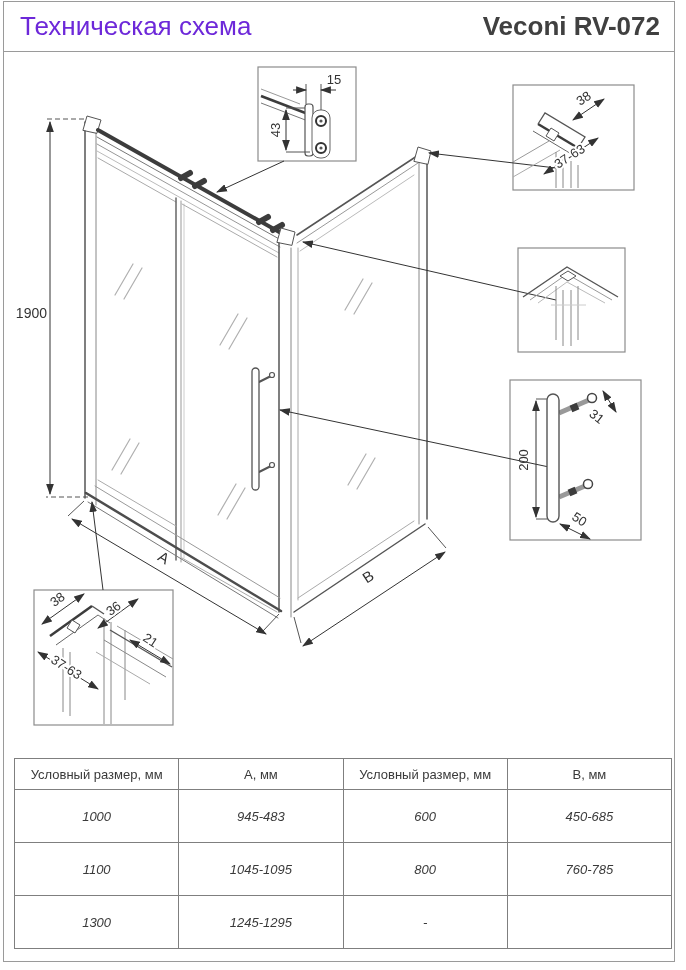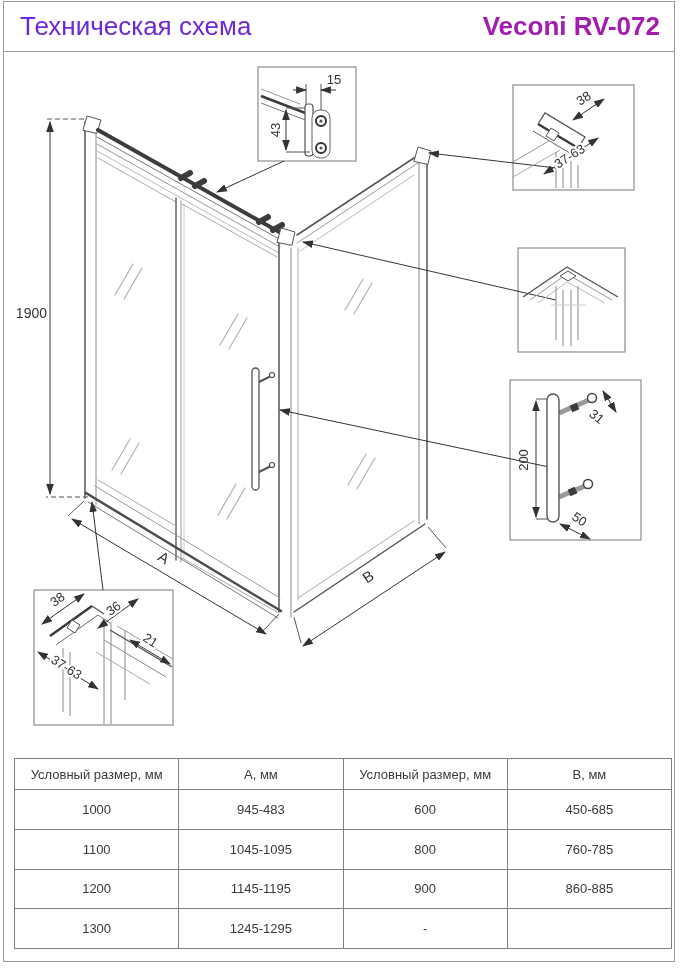--- a/index.html
+++ b/index.html
@@ -3,35 +3,35 @@
 <meta charset="utf-8">
 <style>
   html,body{margin:0;padding:0;background:#fff;}
   .page{position:relative;width:686px;height:970px;background:#fff;
         font-family:"Liberation Sans",sans-serif;color:#333;overflow:hidden;}
   .frame{position:absolute;left:3px;top:1px;width:672px;height:961px;
          border:1px solid #9a9a9a;box-sizing:border-box;}
   .hdr{position:absolute;left:4px;top:2px;width:670px;height:50px;
        border-bottom:1px solid #9a9a9a;box-sizing:border-box;}
   .hdr .title{position:absolute;left:16px;top:9px;font-size:26px;font-weight:400;color:#6d28d9;}
-  .hdr .model{position:absolute;right:14px;top:9px;font-size:26px;font-weight:700;color:#a21caf;}
+  .hdr .model{position:absolute;right:14px;top:9px;font-size:26px;font-weight:700;color:#404040;}
   svg{position:absolute;left:0;top:0;}
   svg text{font-family:"Liberation Sans",sans-serif;fill:#333;}
   .dim{stroke:#333;stroke-width:1;fill:none;marker-start:url(#arr);marker-end:url(#arr);}
   .leader{stroke:#333;stroke-width:1;fill:none;marker-end:url(#arr);}
   .ext{stroke:#555;stroke-width:1;fill:none;}
   .dash{stroke:#555;stroke-width:1;stroke-dasharray:5 3;fill:none;}
   .box{fill:#fff;stroke:#8c8c8c;stroke-width:1.2;}
   .halo{paint-order:stroke;stroke:#fff;stroke-width:4px;}
   table.size{position:absolute;left:14px;top:758px;width:658px;height:191px;
              border-collapse:collapse;table-layout:fixed;font-size:13px;color:#3a3a3a;}
   table.size th,table.size td{border:1px solid #7f7f7f;text-align:center;
              vertical-align:middle;font-weight:400;padding:0;}
   table.size th{height:30px;}
-  table.size td{height:26px;}
+  table.size td{height:26px;font-style:italic;}
 </style>
 </head>
 <body>
 
 <div class="page">
   <div class="frame"></div>
 
   <div class="hdr">
     <div class="title">Техническая схема</div>
     <div class="model">Veconi RV-072</div>
@@ -261,26 +261,20 @@
           <td>600</td>
           <td>450-685</td>
         </tr>
         <tr>
           <td>1100</td>
           <td>1045-1095</td>
           <td>800</td>
           <td>760-785</td>
         </tr>
         <tr>
-          <td>1200</td>
-          <td>1145-1195</td>
-          <td>900</td>
-          <td>860-885</td>
-        </tr>
-        <tr>
           <td>1300</td>
           <td>1245-1295</td>
           <td>-</td>
           <td></td>
         </tr>
       </tbody>
   </table>
 </div>
 
 </body></html>

